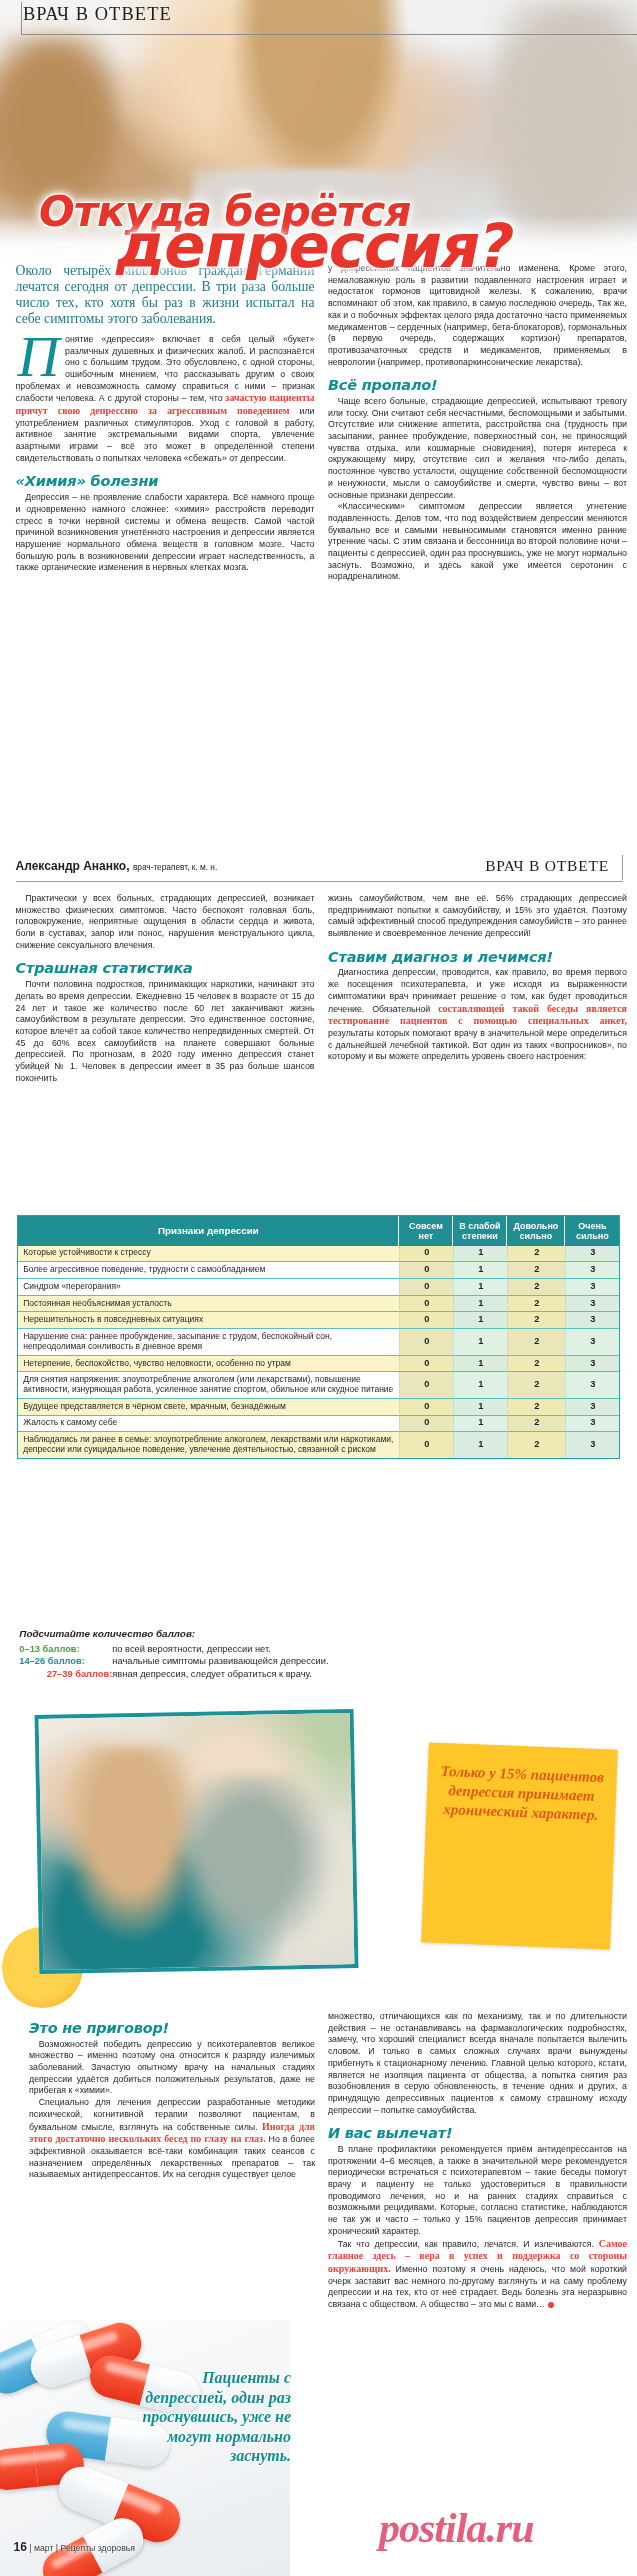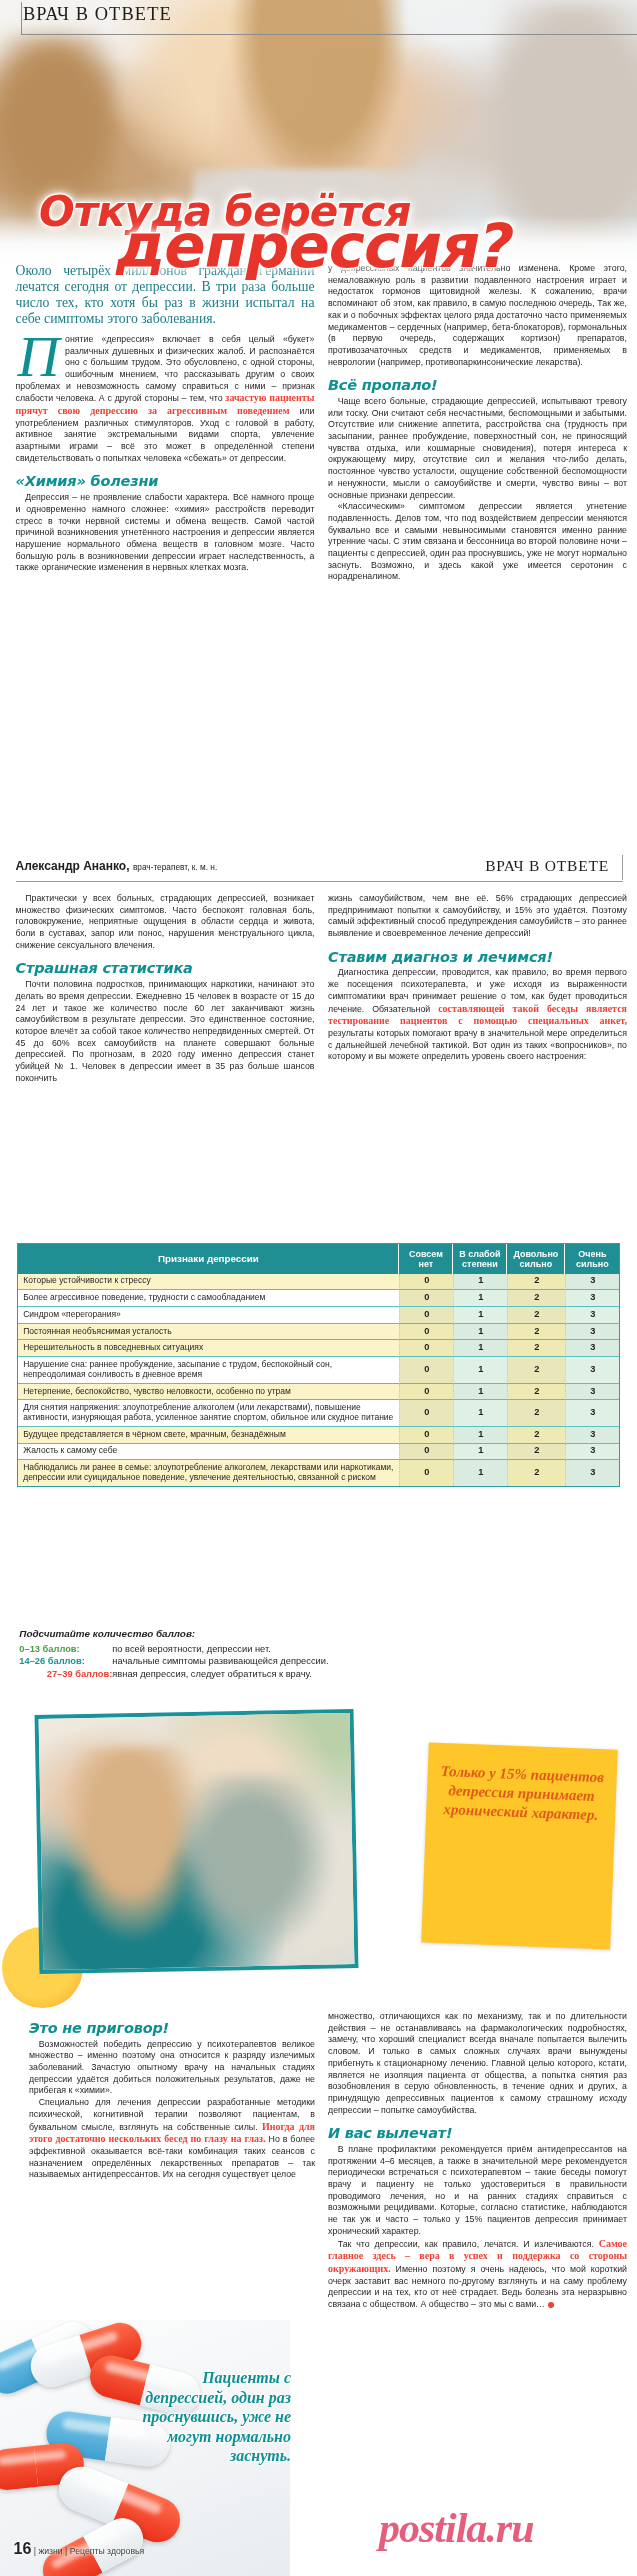--- a/index.html
+++ b/index.html
@@ -129,21 +129,21 @@
   .rubric-bot {
     position:absolute; right:13.5px; top:1.9px;
     font-family:"Liberation Serif", serif;
     font-size:15.5px; letter-spacing:0.8px; color:#1d1d1b;
   }
   .rubric-bot-rule {
     position:absolute; right:0; top:0px; width:1px; height:25px; background:#9a9a9a;
   }
 
   
-  .tbl-wrap { position:absolute; left:17.4px; top:1215px; width:603px;margin-top:28px; }
+  .tbl-wrap { position:absolute; left:17.4px; top:1215px; width:603px; }
   table.quiz { width:100%; border-collapse:separate; border-spacing:0; }
   table.quiz th, table.quiz td { padding:0; }
   .quiz thead th {
     background:#1f8f93; color:#ffffff;
     font-size:9px; font-weight:bold; text-align:center;
     padding:4.8px 1.9px; line-height:10px;
     border-right:1px solid #ffffff;
   }
   .quiz thead th.sign { font-size:9.8px; }
   .quiz thead th:last-child { border-right:none; }
@@ -258,21 +258,21 @@
     color:#0e8f93; font-size:16px; line-height:19.5px;
     text-align:right;
     text-shadow:0 0 3.9px #fff, 0 0 7.7px #fff, 1px 1px 0 #fff, -1px -1px 0 #fff;
   }
 
   .folio {
     position:absolute; left:13.5px; top:2540px;
     font-size:8.7px; color:#3b3b3b;
     text-shadow:0 0 2.9px #fff, 0 0 5.8px #fff;
   }
-  .folio b { font-size:16px; color:#231f20; }
+  .folio b { font-size:12px; color:#231f20; }
 
   
   .wm {
     position:absolute; left:379px; top:2504px;
     font-family:"Liberation Serif", serif;
     font-style:italic; font-weight:bold;
     font-size:42px; color:#e2486a; opacity:.88;
     letter-spacing:-1px;
     text-shadow:1px 1px 0 rgba(255,255,255,.6);
   }
@@ -508,17 +508,17 @@
   <div class="cap" style="left:39px; top:214px; width:108px; height:41px; transform:rotate(-28deg);">
     <div class="half-l" style="background:linear-gradient(180deg,#ff6b4a,#e8311a);"></div>
     <div class="half-r" style="background:linear-gradient(180deg,#ffffff,#e2e8ec);"></div>
     <div class="gloss"></div>
   </div>
 </div>
 
 <div class="pullquote">Пациенты с депрессией, один раз проснувшись, уже не могут нормально заснуть.</div>
 
 <div class="folio">
-  <b>16</b> | <span>жизни</span> | <span>Рецепты здоровья</span>
+  <b>16</b> | <span>март</span> | <span>Рецепты здоровья</span>
 </div>
 
 <div class="wm"><span>postila</span><span class="dot">.ru</span></div>
 
 
 </body></html>

